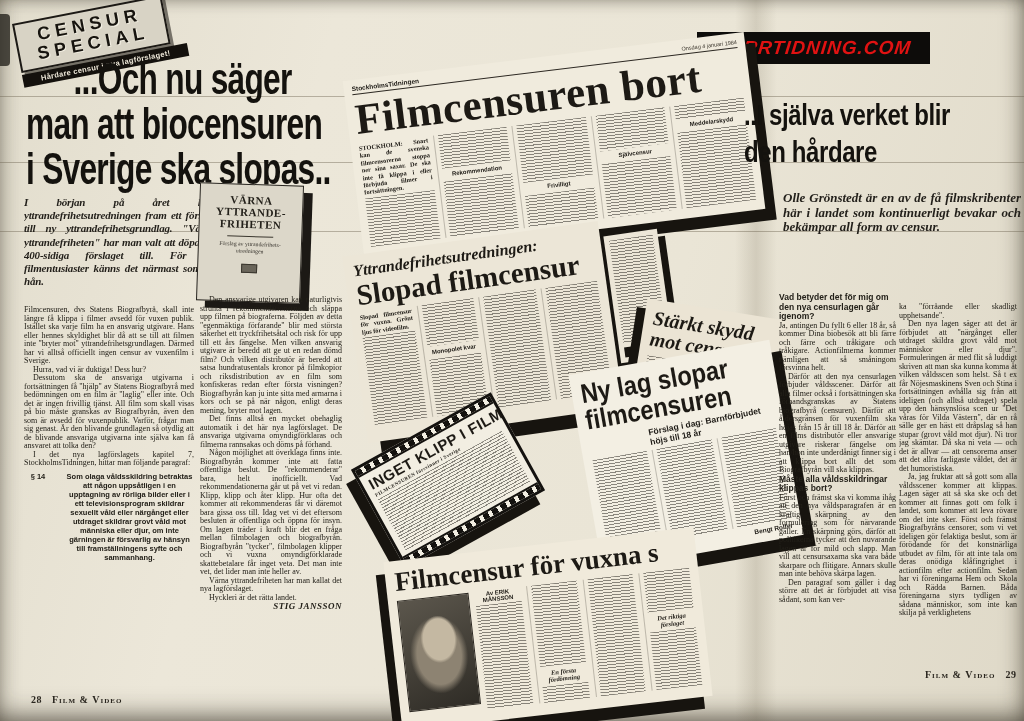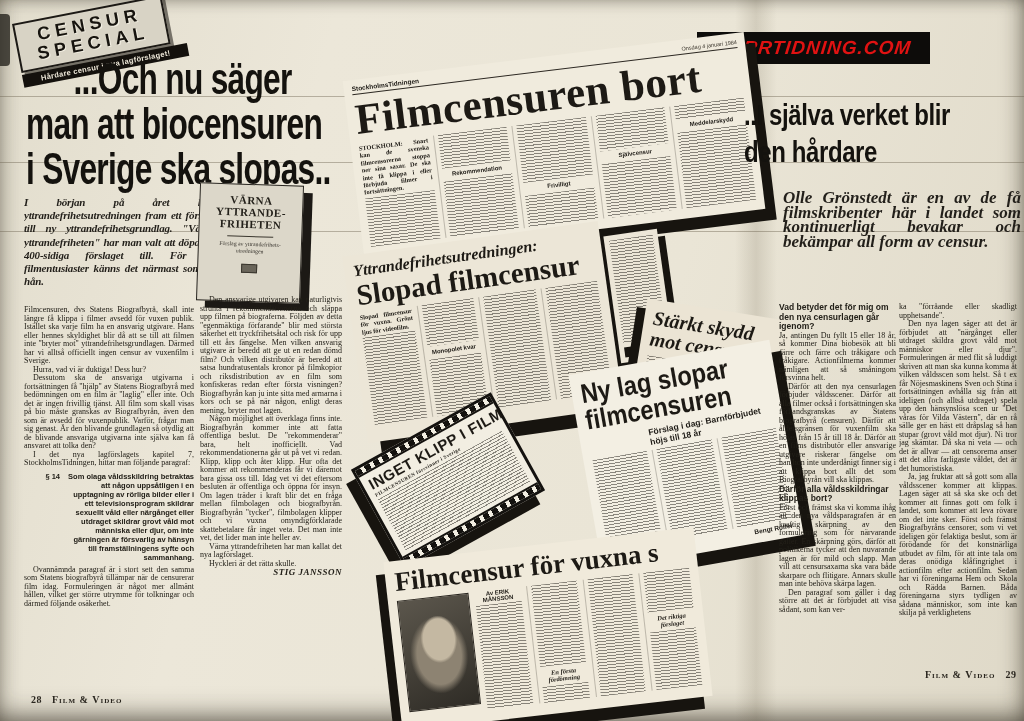--- a/index.html
+++ b/index.html
@@ -23,39 +23,39 @@
   .badge-banner{margin-top:2px;width:168px;height:13px;background:#14110d;color:#efe9da;font-family:"Liberation Sans",sans-serif;font-weight:bold;font-size:7.5px;display:flex;align-items:center;justify-content:center;letter-spacing:.3px}
 
   
   .hl-left{position:absolute;left:26px;top:56px;width:560px;transform:scaleX(.72);transform-origin:0 0;
     font-family:"Liberation Sans",sans-serif;font-weight:900;font-size:44px;line-height:45px;color:#14120e;letter-spacing:-1px}
   .hl-left .l1{display:block;padding-left:66px}
   .hl-left span{display:block;white-space:nowrap}
 
   .intro{position:absolute;font-style:italic;font-weight:bold;text-align:justify}
   .intro-left{left:24px;top:196px;width:192px;height:110px;overflow:hidden;font-size:11px;line-height:13.2px;letter-spacing:-.2px}
-  .intro-right{left:783px;top:191px;width:238px;height:110px;overflow:hidden;font-size:17px;line-height:14.5px}
+  .intro-right{left:783px;top:191px;width:238px;height:110px;overflow:hidden;font-size:13px;line-height:14.5px}
   .intro-right p+p{text-indent:12px}
 
   
   .book{position:absolute;left:198px;top:184px;width:104px;height:118px;background:#dcd7c9;border:1px solid #2a2722;transform:rotate(2deg);box-shadow:9px 7px 0 #1c1915;padding:9px 8px 0;text-align:center}
   .book-title{font-weight:bold;font-size:11px;line-height:12px;letter-spacing:.5px;color:#23201a}
   .book-rule{width:46px;height:1px;background:#3a362e;margin:6px auto 4px}
   .book-sub{font-size:5.8px;line-height:7px;color:#34302a}
   .book-logo{width:16px;height:9px;background:#6a655a;border:1px solid #3a362e;margin:9px auto 0}
 
   
   .col{position:absolute;font-size:8px;line-height:8.5px;text-align:justify;overflow:hidden;color:#232019}
   .col p{margin:0}
   .col .ind{text-indent:9px}
   .colL1{left:24px;top:306px;width:170px;height:398px}
   .colL2{left:200px;top:296px;width:142px;height:402px}
-  .colR1{left:779px;top:303px;width:117px;height:408px}
+  .colR1{left:779px;top:293px;width:117px;height:408px}
   .colR2{left:899px;top:303px;width:118px;height:408px}
-  .law{display:flex;gap:5px;margin:4px 0 4px 16px;font-family:"Liberation Sans",sans-serif;font-weight:bold;font-size:7.5px;line-height:9px;text-align:right}
+  .law{display:flex;gap:17px;margin:4px 0 4px 4px;font-family:"Liberation Sans",sans-serif;font-weight:bold;font-size:7.5px;line-height:9px;text-align:center}
   .law-label{flex:0 0 20px}
   .q{font-family:"Liberation Sans",sans-serif;font-weight:bold;font-size:8.5px;line-height:9.5px;margin:5px 0 2px;text-align:left}
   .byline{font-weight:bold;font-style:italic;font-size:9px;text-align:right;margin-top:3px;letter-spacing:.5px}
 
   
   .hl-right{position:absolute;left:744px;top:96px;width:420px;transform:scaleX(.8);transform-origin:0 0;
     font-family:"Liberation Sans",sans-serif;font-weight:900;font-size:30px;line-height:37px;color:#14120e;letter-spacing:-.5px}
   .hl-right span{display:block;white-space:nowrap}
 
   
@@ -161,28 +161,28 @@
 
   <div class="col colL1">
     <p>Filmcensuren, dvs Statens Biografbyrå, skall inte längre få klippa i filmer avsedd för vuxen publik. Istället ska varje film ha en ansvarig utgivare. Hans eller hennes skyldighet blir då att se till att filmen inte "bryter mot" yttrandefrihetsgrundlagen. Därmed har vi alltså officiellt ingen censur av vuxenfilm i Sverige.</p>
     <p class="ind">Hurra, vad vi är duktiga! Dess hur?</p>
     <p class="ind">Dessutom ska de ansvariga utgivarna i fortsättningen få "hjälp" av Statens Biografbyrå med bedömningen om en film är "laglig" eller inte. Och det är ingen frivillig tjänst. All film som skall visas på bio måste granskas av Biografbyrån, även den som är avsedd för vuxenpublik. Varför, frågar man sig genast. Är den blivande grundlagen så otydlig att de blivande ansvariga utgivarna inte själva kan få ansvaret att tolka den?</p>
     <p class="ind">I det nya lagförslagets kapitel 7, StockholmsTidningen, hittar man följande paragraf:</p>
     <div class="law">
       <span class="law-label">§ 14</span>
       <span class="law-text">Som olaga våldsskildring betraktas att någon uppsåtligen i en upptagning av rörliga bilder eller i ett televisionsprogram skildrar sexuellt våld eller närgånget eller utdraget skildrar grovt våld mot människa eller djur, om inte gärningen är försvarlig av hänsyn till framställningens syfte och sammanhang.</span>
     </div>
-    <p class="ind">Ovannämnda paragraf är i stort sett den samma som Statens biografbyrå tillämpar när de censurerar film idag. Formuleringen är något mer allmänt hållen, vilket ger större utrymme för tolkningar och därmed följande osäkerhet.</p>
   </div>
 
   <div class="col colL2">
     <p class="ind">Den ansvarige utgivaren kan naturligtvis strunta i rekommendationerna och släppa upp filmen på biograferna. Följden av detta "egenmäktiga förfarande" blir med största säkerhet ett tryckfrihetsåtal och risk för upp till ett års fängelse. Men vilken ansvarig utgivare är beredd att ge ut en redan dömd film? Och vilken distributör är beredd att satsa hundratusentals kronor på filmkopior och riksdistribution av en film som konfiskeras redan efter första visningen? Biografbyrån kan ju inte sitta med armarna i kors och se på när någon, enligt deras mening, bryter mot lagen.</p>
+    <p class="ind">Det finns alltså en mycket obehaglig automatik i det här nya lagförslaget. De ansvariga utgivarna omyndigförklaras och filmerna rannsakas och döms på förhand.</p>
     <p class="ind">Någon möjlighet att överklaga finns inte. Biografbyrån kommer inte att fatta offentliga beslut. De "rekommenderar" bara, helt inofficiellt. Vad rekommendationerna går ut på vet vi redan. Klipp, klipp och åter klipp. Hur ofta det kommer att rekommenderas får vi däremot bara gissa oss till. Idag vet vi det eftersom besluten är offentliga och öppna för insyn. Om lagen träder i kraft blir det en fråga mellan filmbolagen och biografbyrån. Biografbyrån "tycker", filmbolagen klipper och vi vuxna omyndigförklarade skattebetalare får inget veta. Det man inte vet, det lider man inte heller av.</p>
     <p class="ind">Värna yttrandefriheten har man kallat det nya lagförslaget.</p>
-    <p class="ind">Hyckleri är det rätta skulle.</p>
+    <p class="ind">Hyckleri är det rätta landet.</p>
     <p class="byline">STIG JANSSON</p>
   </div>
 
   <div class="footer footer-left">
     <span class="pageno">28</span>
     <span class="mag">Film &amp; Video</span>
   </div>
 
   <div class="clip clip-main">
     <div class="meta">
@@ -313,23 +313,23 @@
     <span>..I själva verket blir</span>
     <span>den hårdare</span>
   </h1>
 
   <div class="intro intro-right">
     <p>Olle Grönstedt är en av de få filmskribenter här i landet som kontinuerligt bevakar och bekämpar all form av censur.</p>
   </div>
 
   <div class="col colR1">
     <p class="q">Vad betyder det för mig om den nya censurlagen går igenom?</p>
-    <p>Ja, antingen Du fyllt 15 eller 18 år, så kommer Dina biobesök att bli färre och färre och tråkigare och tråkigare. Actionfilmerna kommer nämligen att så småningom försvinna helt.</p>
+    <p>Ja, antingen Du fyllt 6 eller 18 år, så kommer Dina biobesök att bli färre och färre och tråkigare och tråkigare. Actionfilmerna kommer nämligen att så småningom försvinna helt.</p>
     <p class="ind">Därför att den nya censurlagen förbjuder våldsscener. Därför att alla filmer också i fortsättningen ska förhandsgranskas av Statens biografbyrå (censuren). Därför att åldersgränsen för vuxenfilm ska höjas från 15 år till 18 år. Därför att en films distributör eller ansvarige utgivare riskerar fängelse om han/hon inte underdånigt finner sig i att klippa bort allt det som Biografbyrån vill ska klippas.</p>
-    <p class="q">Därför alla våldsskildringar klippas bort?</p>
+    <p class="q">Måste alla våldsskildringar klippas bort?</p>
     <p>Först och främst ska vi komma ihåg att den nya våldsparagrafen är en kraftig skärpning av den formulering som för närvarande gäller. En skärpning görs, därför att politikerna tycker att den nuvarande lagen är för mild och slapp. Man vill att censursaxarna ska vara både skarpare och flitigare. Annars skulle man inte behöva skärpa lagen.</p>
     <p class="ind">Den paragraf som gäller i dag större att det är förbjudet att visa sådant, som kan ver-</p>
   </div>
 
   <div class="col colR2">
     <p>ka "förråande eller skadligt upphetsande".</p>
     <p class="ind">Den nya lagen säger att det är förbjudet att "närgånget eller utdraget skildra grovt våld mot människor eller djur". Formuleringen är med flit så luddigt skriven att man ska kunna komma åt vilken våldsscen som helst. Så t ex får Nöjesmaskinens Sven och Stina i fortsättningen avhålla sig från att ideligen (och alltså utdraget) spela upp den hänsynslösa scen ur "Det våras för Vilda Västern", där en rå sälle ger en häst ett dråpslag så han stupar (grovt våld mot djur). Ni tror jag skämtar. Då ska ni veta — och det är allvar — att censorerna anser att det allra farligaste våldet, det är det humoristiska.</p>
     <p class="ind">Ja, jag fruktar att så gott som alla våldsscener kommer att klippas. Lagen säger att så ska ske och det kommer att finnas gott om folk i landet, som kommer att leva rövare om det inte sker. Först och främst Biografbyråns censorer, som vi vet ideligen gör felaktiga beslut, som är förödande för det konstnärliga utbudet av film, för att inte tala om deras onödiga klåfingrighet i actionfilm efter actionfilm. Sedan har vi föreningarna Hem och Skola och Rädda Barnen. Båda föreningarna styrs tydligen av sådana människor, som inte kan skilja på verklighetens</p>
   </div>
 

